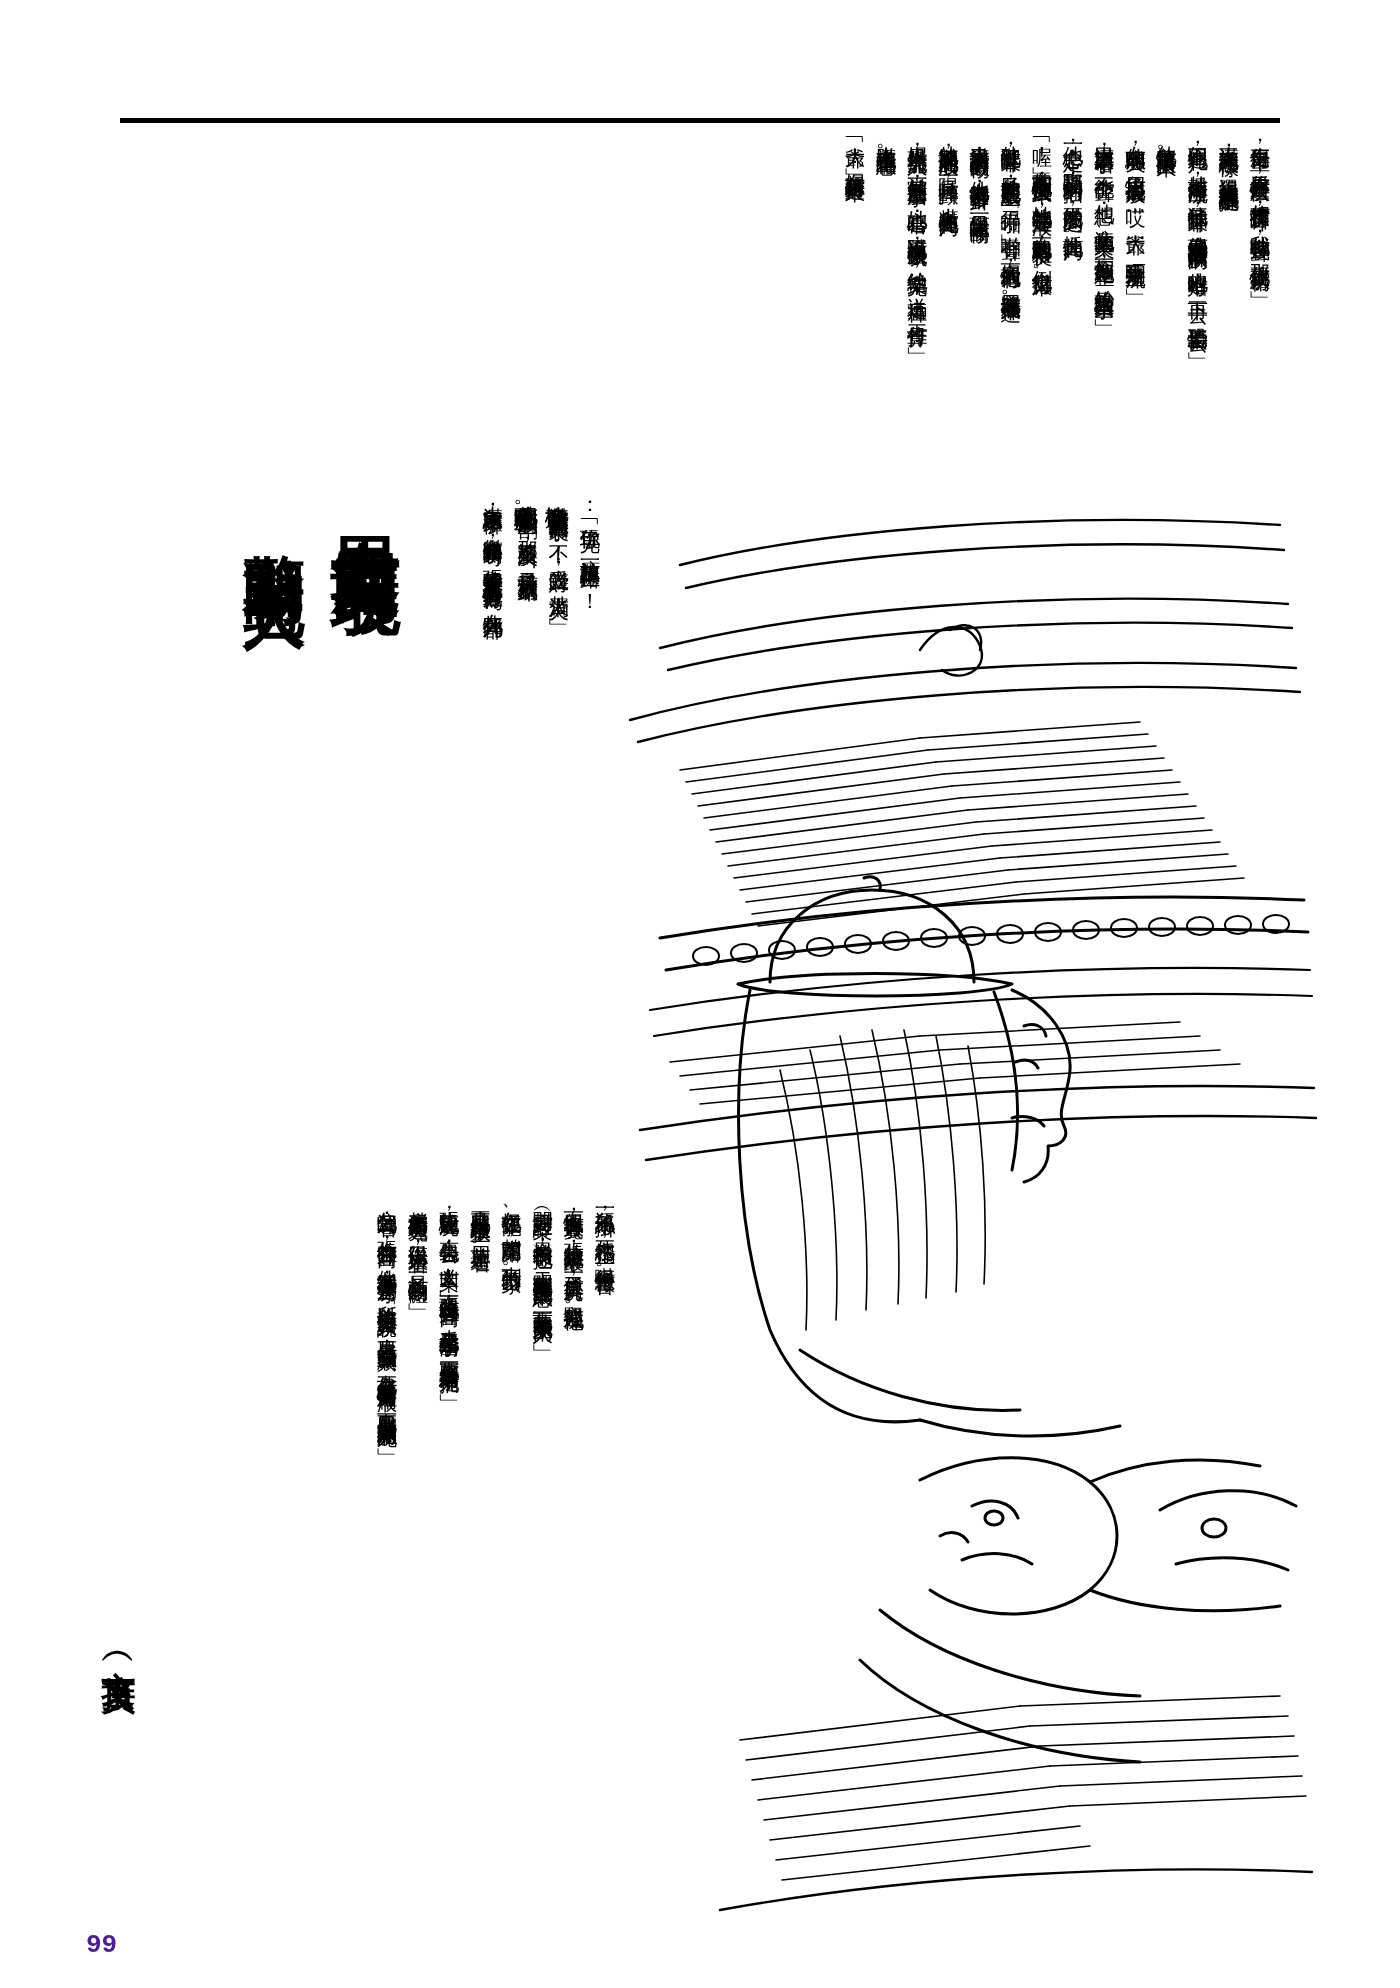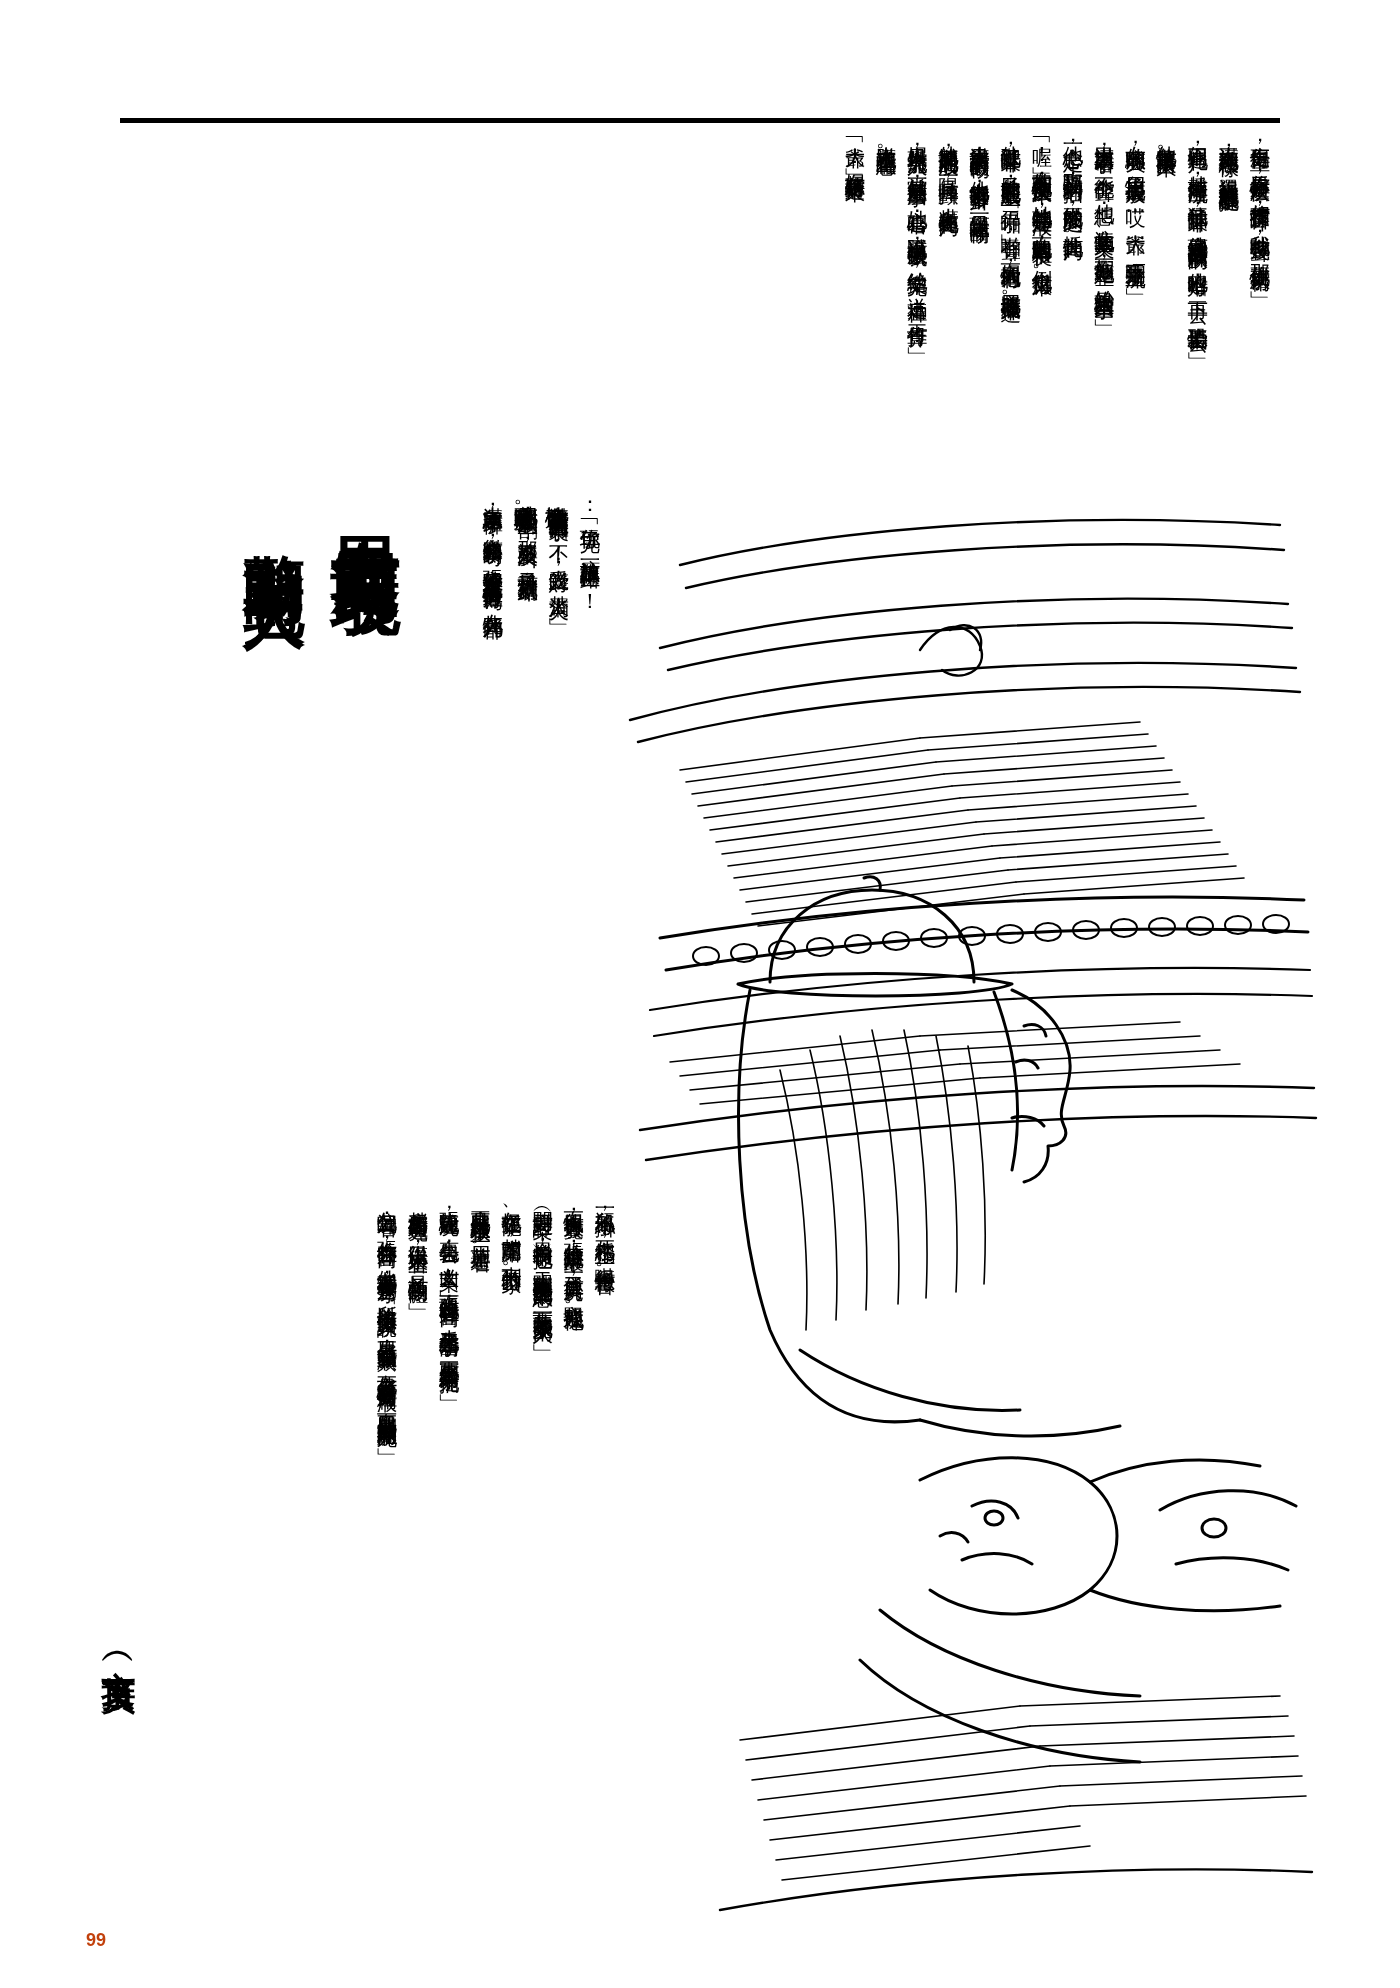--- a/index.html
+++ b/index.html
@@ -24,24 +24,24 @@
     top: 118px;
     width: 1160px;
     height: 5px;
     background: #000;
   }
   
   .page-number {
     position: absolute;
     left: 86px;
     top: 1930px;
-    font-size: 18px;
+    font-size: 26px;
     font-weight: bold;
-    font-family: Liberation Sans, sans-serif;
-    color: #c2410c;
+    font-family: Liberation Mono, monospace;
+    color: #4c1d95;
   }
   
   .vblock {
     position: absolute;
     writing-mode: vertical-rl;
     text-orientation: upright;
     font-family: "DejaVu Sans", "Liberation Sans", sans-serif;
     color: #000;
     line-height: 1.52;
     letter-spacing: 1.2px;

